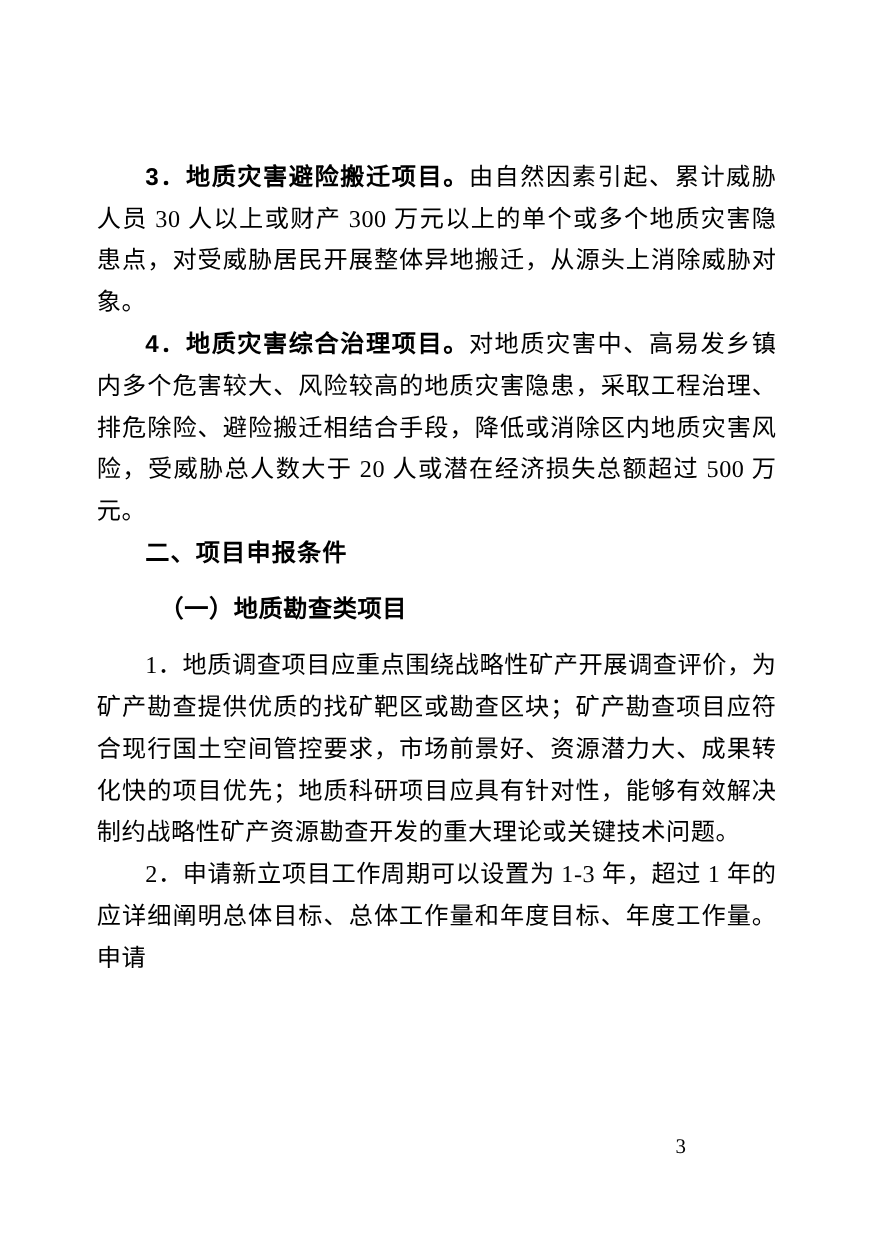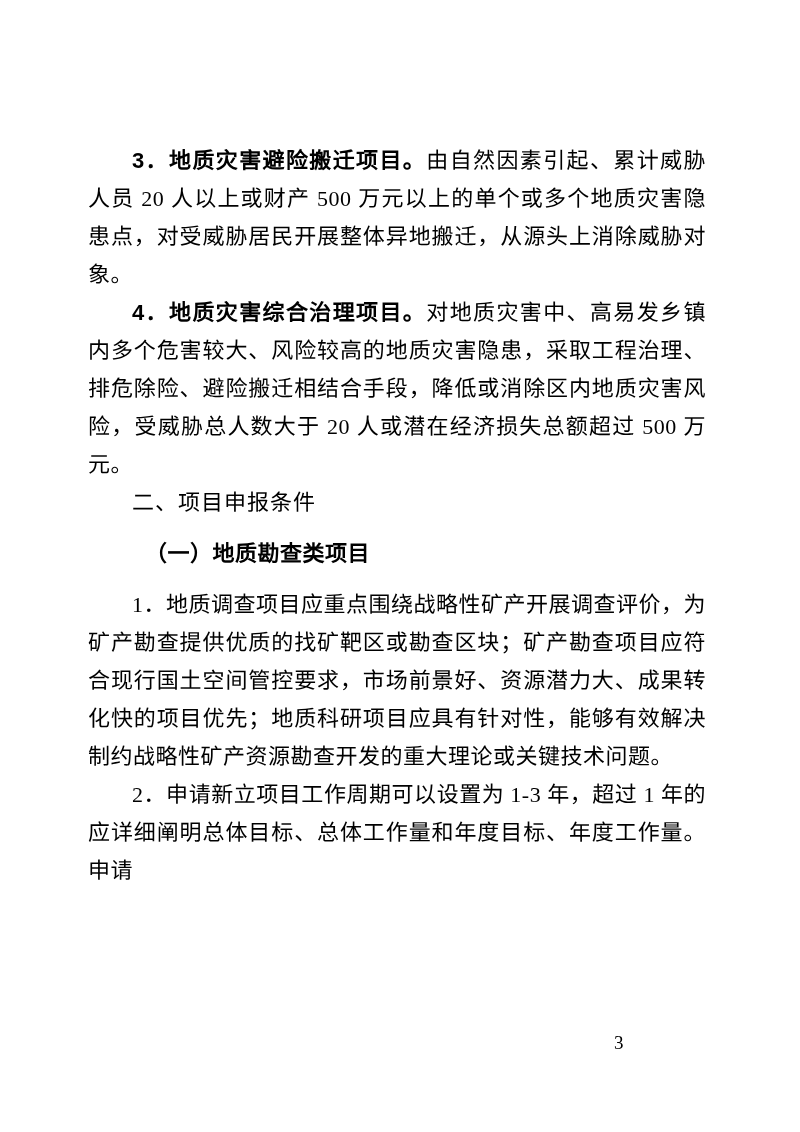--- a/index.html
+++ b/index.html
@@ -33,21 +33,21 @@
   }
   .para .lead {
     font-weight: 700;
     font-family: "Liberation Sans", "DejaVu Sans", sans-serif;
   }
   .section-heading {
     margin: 0;
     font-size: 22px;
     line-height: 38px;
     text-indent: 44px;
-    font-weight: 400;
+    font-weight: 700;
     letter-spacing: 1px;
   }
   .subsection-heading {
     margin: 13px;
     font-size: 22px;
     line-height: 38px;
     text-indent: 44px;
     font-weight: 700;
     font-family: "Liberation Sans", "DejaVu Sans", sans-serif;
     letter-spacing: 0.5px;
@@ -60,21 +60,21 @@
     line-height: 24px;
     font-family: "Liberation Serif", "DejaVu Serif", serif;
   }
 </style>
 </head>
 <body>
 
 <div class="page">
   <div class="content">
 
-    <p class="para"><span class="lead">3．地质灾害避险搬迁项目。</span><span>由自然因素引起、累计威胁人员 20 人以上或财产 500 万元以上的单个或多个地质灾害隐患点，对受威胁居民开展整体异地搬迁，从源头上消除威胁对象。</span></p>
+    <p class="para"><span class="lead">3．地质灾害避险搬迁项目。</span><span>由自然因素引起、累计威胁人员 30 人以上或财产 300 万元以上的单个或多个地质灾害隐患点，对受威胁居民开展整体异地搬迁，从源头上消除威胁对象。</span></p>
 
     <p class="para"><span class="lead">4．地质灾害综合治理项目。</span><span>对地质灾害中、高易发乡镇内多个危害较大、风险较高的地质灾害隐患，采取工程治理、排危除险、避险搬迁相结合手段，降低或消除区内地质灾害风险，受威胁总人数大于 20 人或潜在经济损失总额超过 500 万元。</span></p>
 
 
 
     <p class="section-heading">二、项目申报条件</p>
 
     <p class="subsection-heading">（一）地质勘查类项目</p>
 
     <p class="para"><span>1．地质调查项目应重点围绕战略性矿产开展调查评价，为矿产勘查提供优质的找矿靶区或勘查区块；矿产勘查项目应符合现行国土空间管控要求，市场前景好、资源潜力大、成果转化快的项目优先；地质科研项目应具有针对性，能够有效解决制约战略性矿产资源勘查开发的重大理论或关键技术问题。</span></p>

